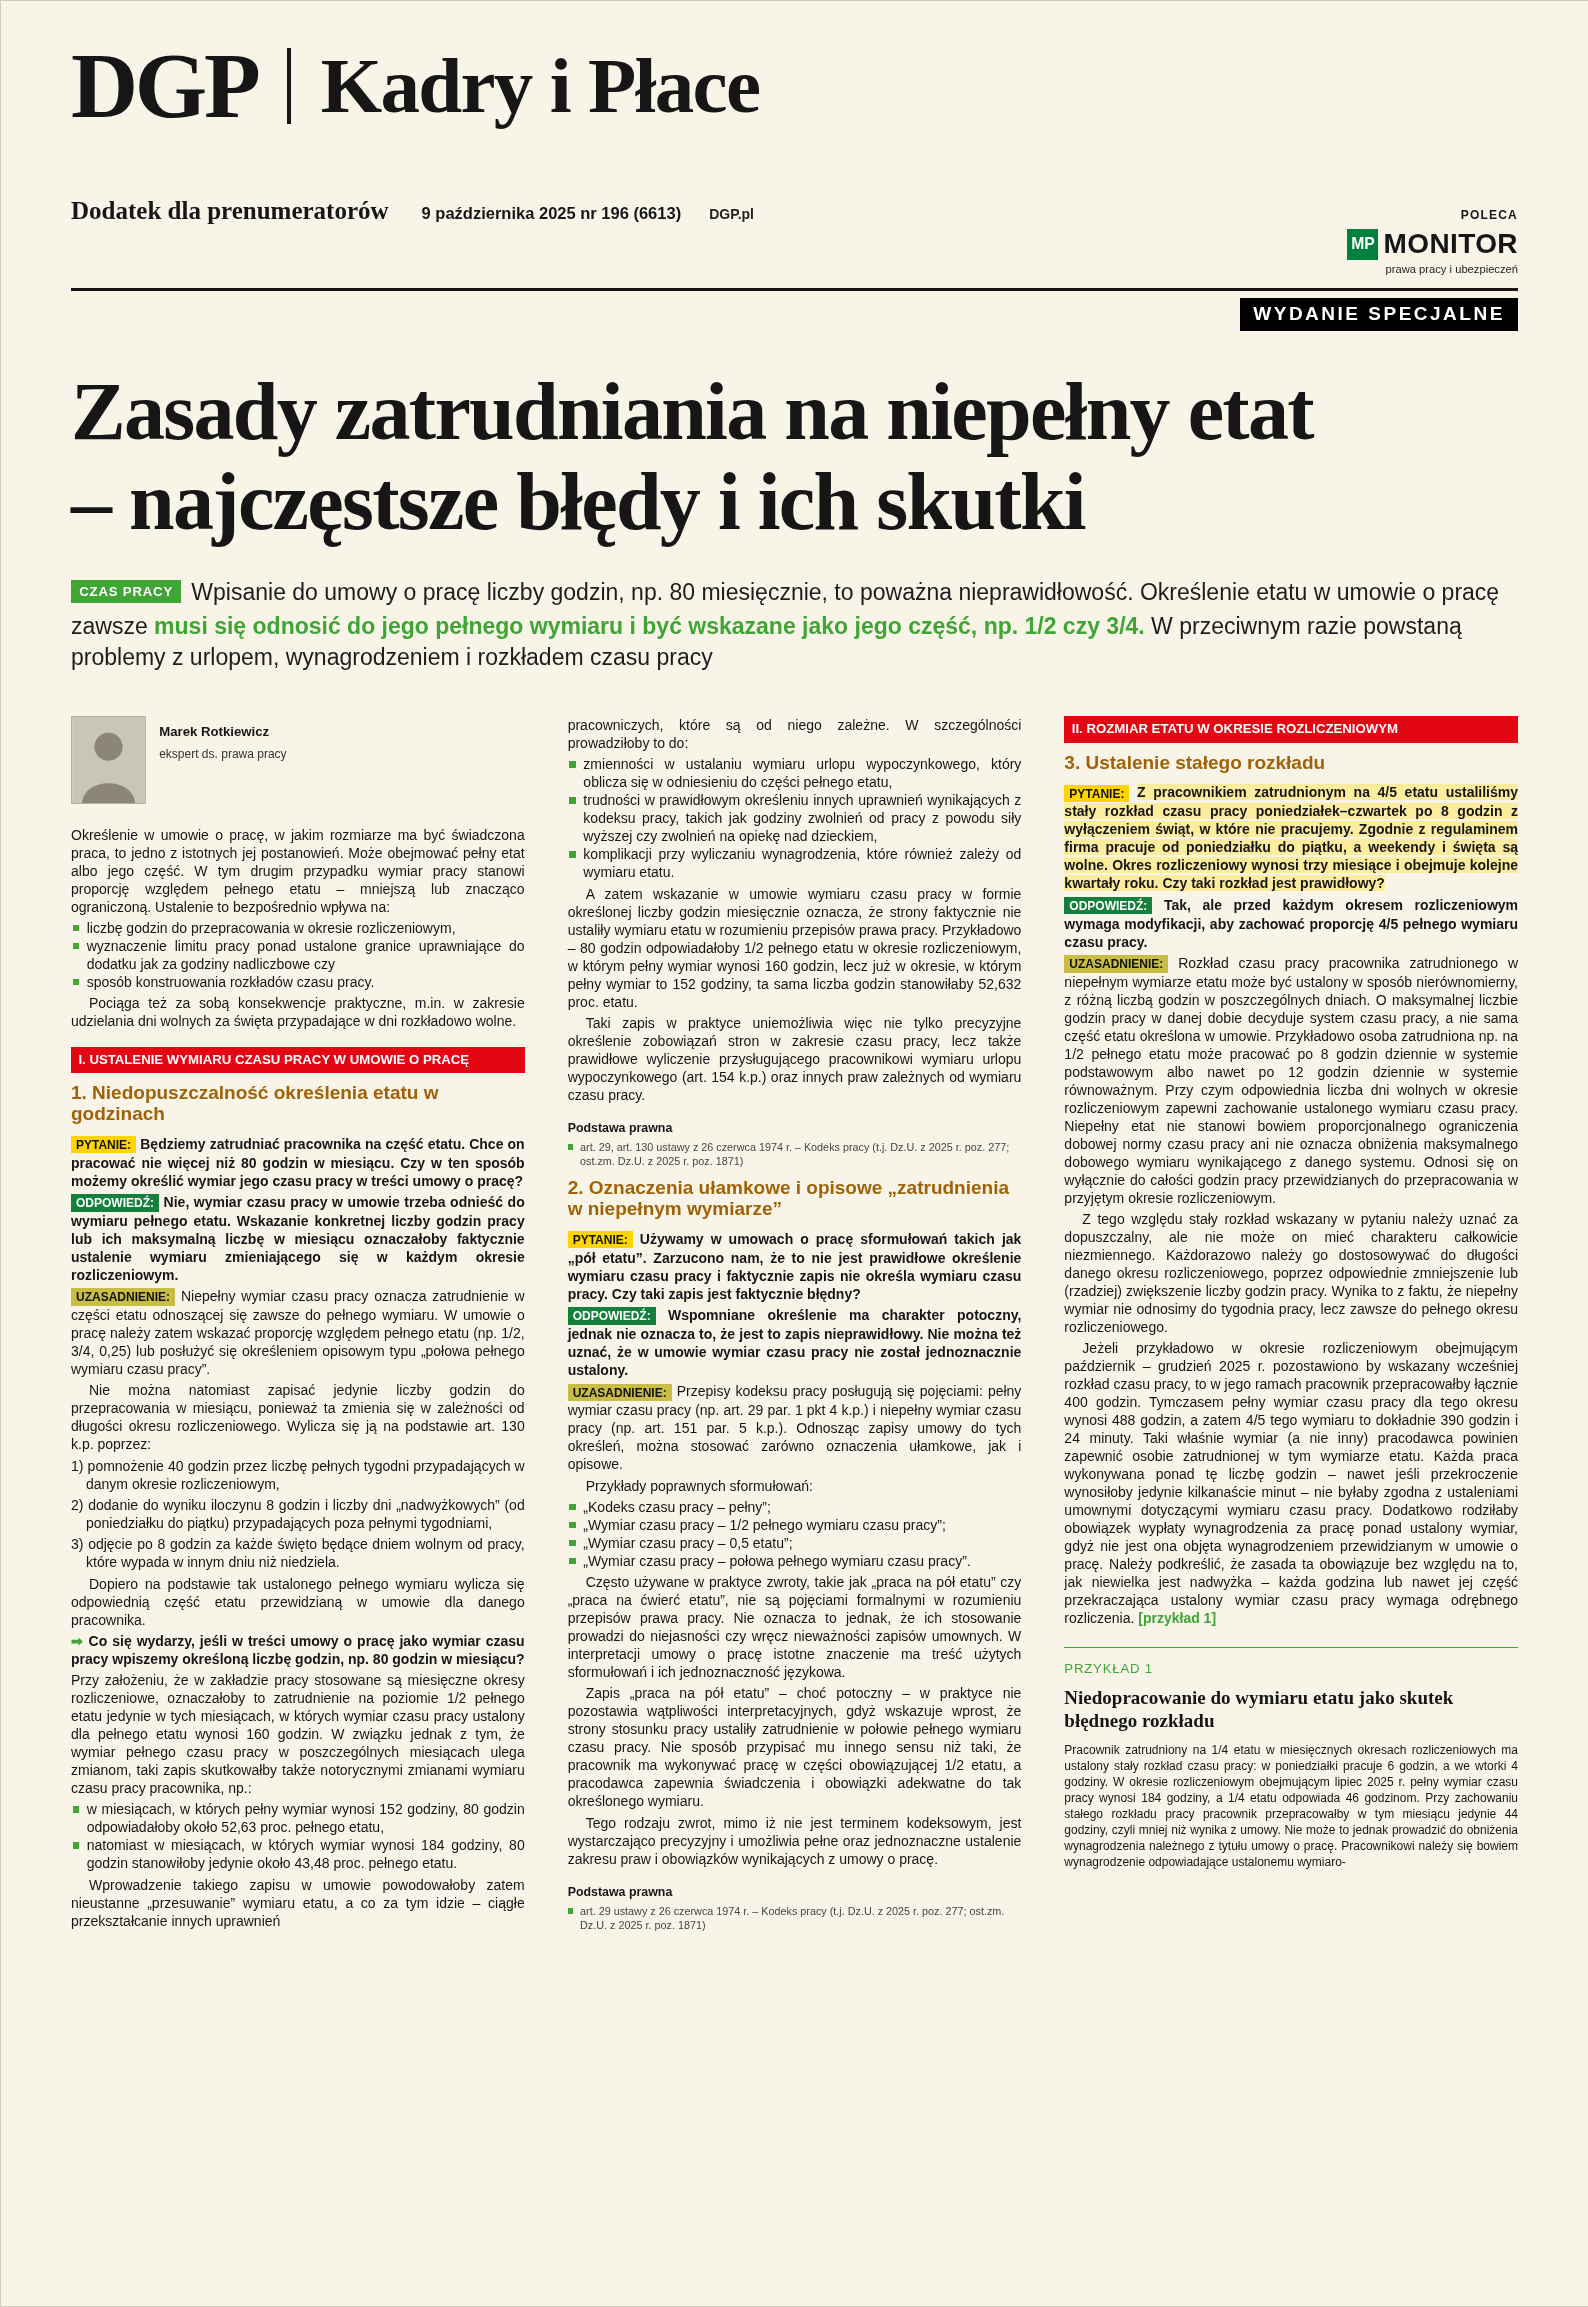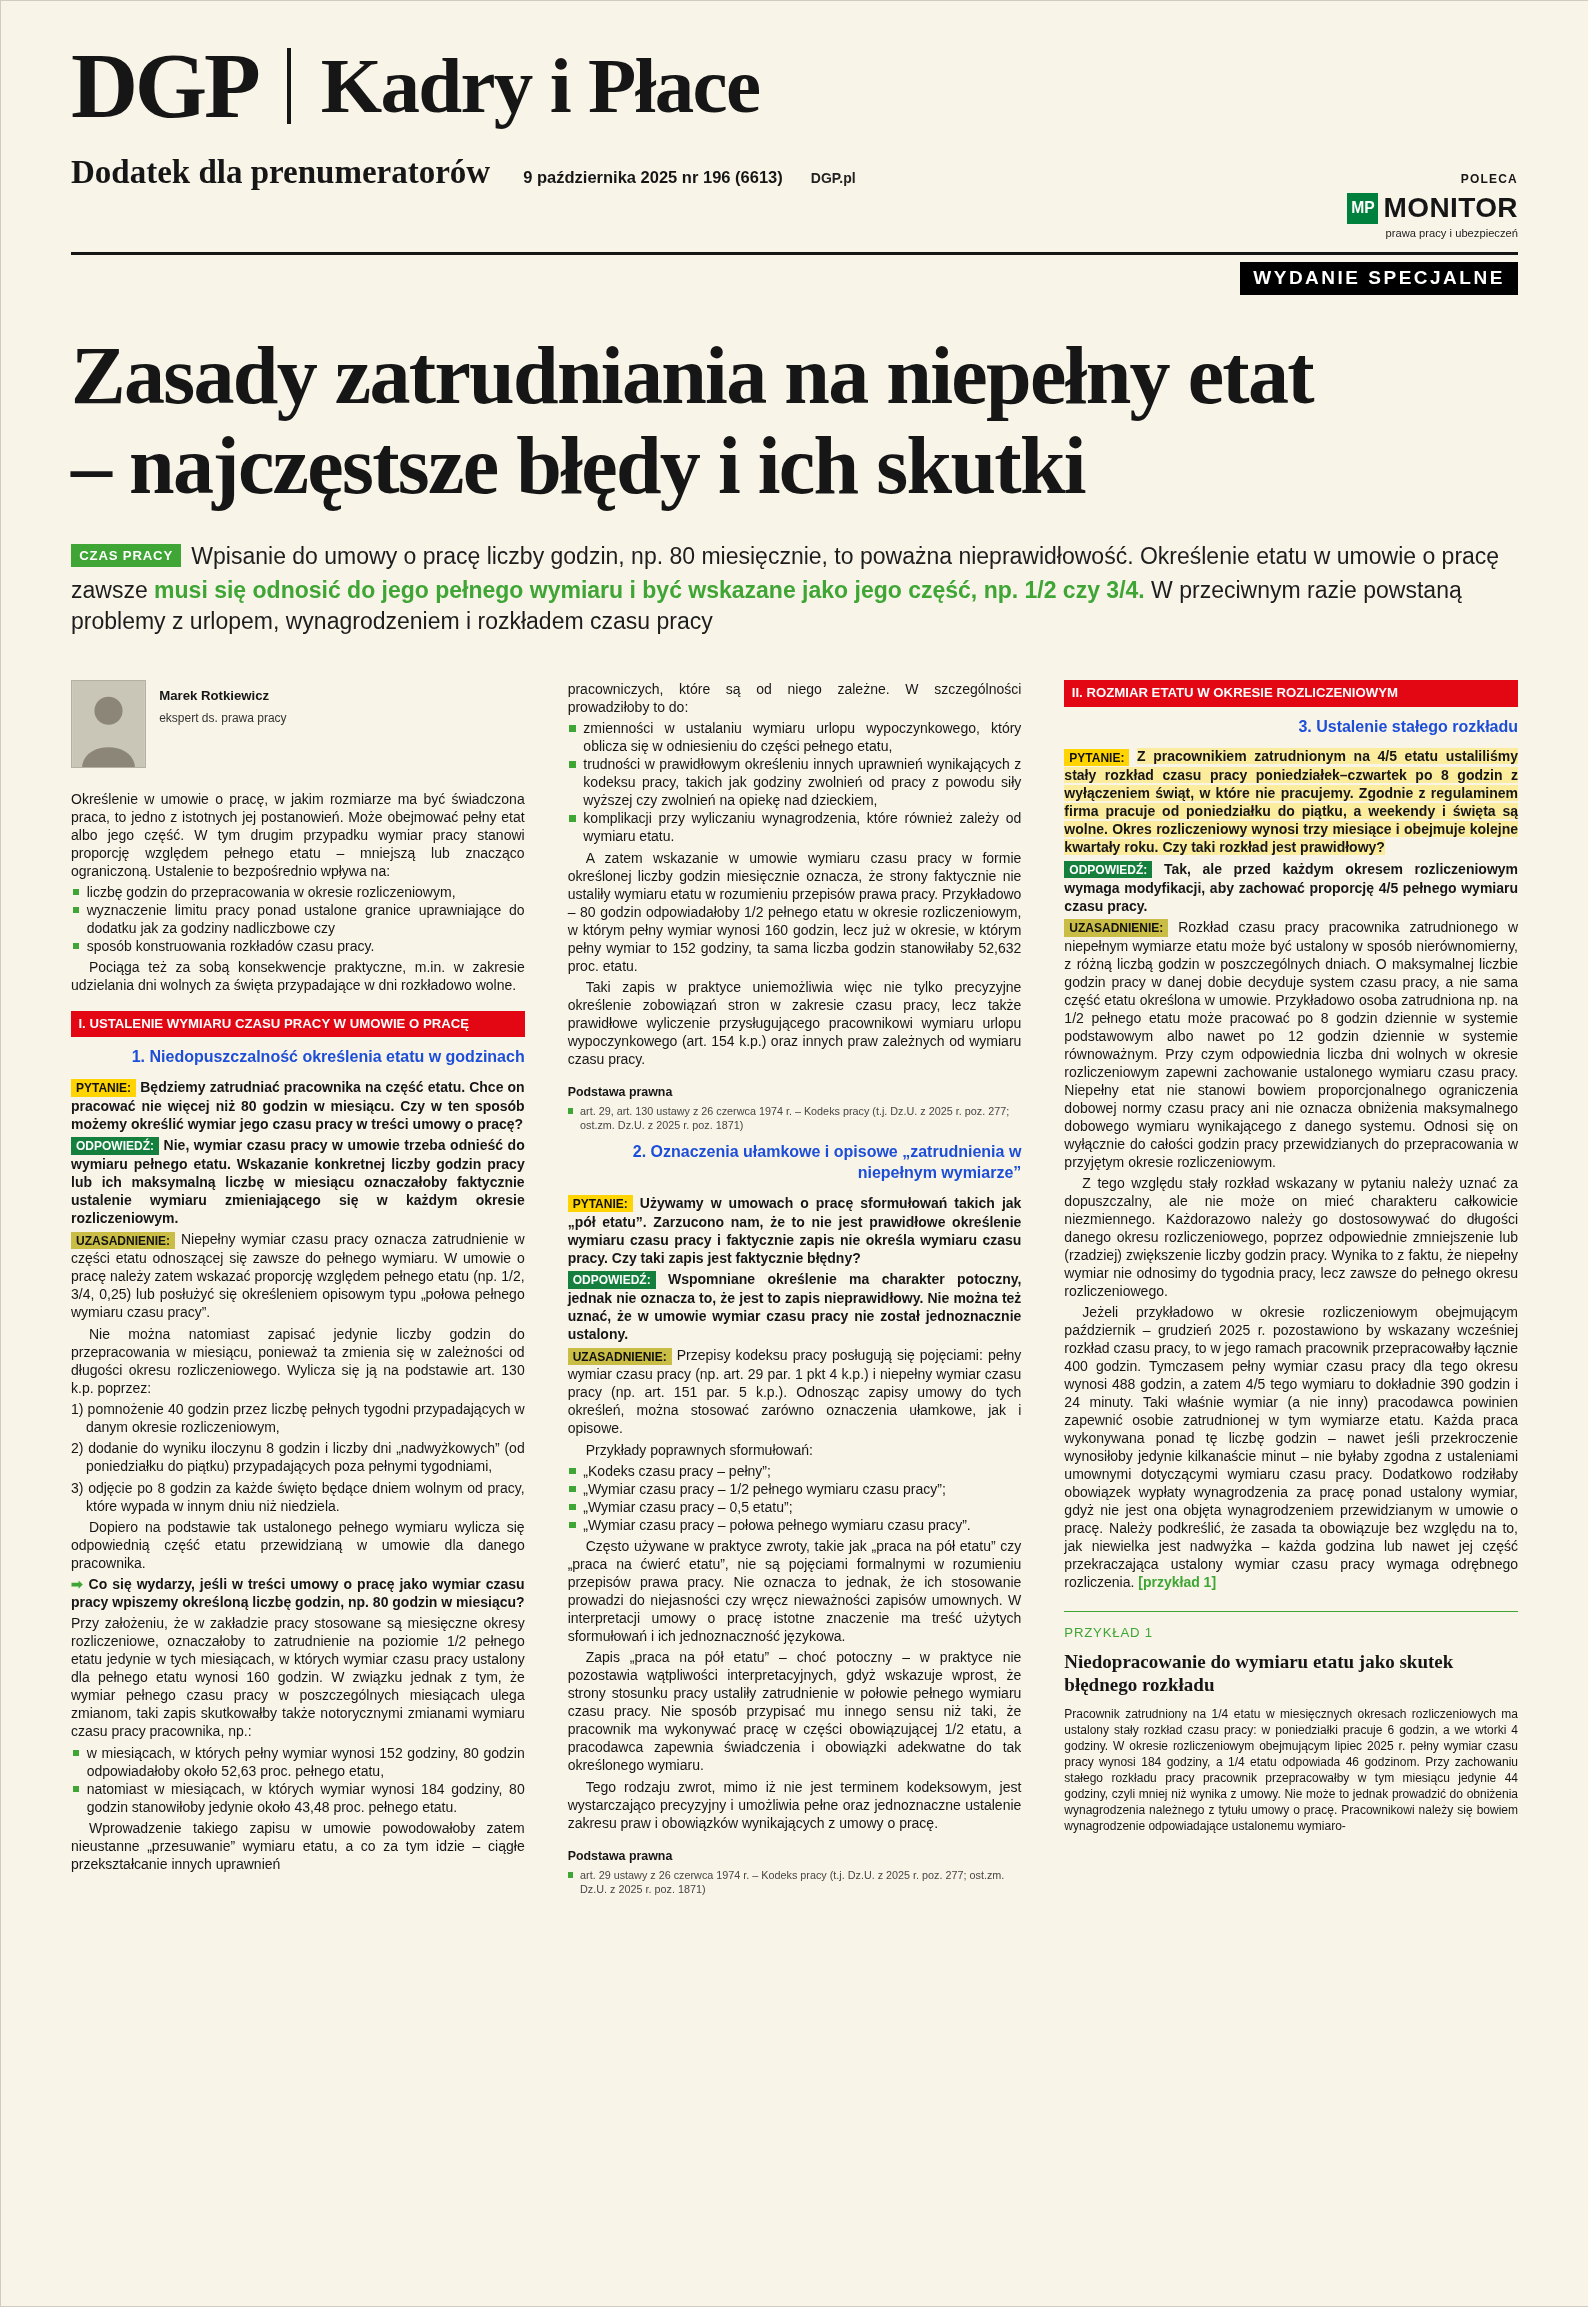--- a/index.html
+++ b/index.html
@@ -8,21 +8,21 @@
     padding:0 70px 25px;overflow:hidden;position:relative;
     font-family:"Liberation Sans",sans-serif;color:#161616;
     border:0.8px solid #cfccc0;
   }
   
   .mast-top{display:flex;align-items:center;padding-top:38px;}
   .brand{font-family:"Liberation Serif",serif;font-weight:700;font-size:93px;line-height:1;letter-spacing:-3.3px;}
   .vbar{width:3.3px;height:76px;background:#161616;margin:0 30px;}
   .section-name{font-family:"Liberation Serif",serif;font-weight:700;font-size:79px;line-height:1;letter-spacing:-1.7px;}
   .mast-row2{display:flex;align-items:baseline;margin-top:21.5px;position:relative;}
-  .sub-note{font-family:"Liberation Serif",serif;font-weight:700;font-size:33px;}
+  .sub-note{font-family:"Liberation Serif",serif;font-weight:700;font-size:25px;margin-top:43px;}
   .date{font-weight:700;font-size:16.5px;margin-left:33px;}
   .site{font-weight:700;font-size:14px;margin-left:28px;color:#222;}
   .mast-right{margin-left:auto;text-align:right;}
   .poleca{font-size:12px;font-weight:700;letter-spacing:1.2px;margin-bottom:6.6px;}
   .monitor{display:flex;align-items:center;gap:5px;justify-content:flex-end;}
   .mp-box{width:31px;height:31px;background:#00803d;color:#fff;font-weight:700;font-size:15.7px;display:flex;align-items:center;justify-content:center;}
   .monitor-name{font-size:28px;font-weight:700;letter-spacing:0.4px;}
   .monitor-sub{font-size:11.2px;margin-top:2.5px;color:#222;}
   .rule{height:3.3px;background:#161616;margin-top:13.2px;}
   .special-row{display:flex;justify-content:flex-end;margin-top:6.6px;}
@@ -36,21 +36,21 @@
   .columns{display:flex;gap:43px;margin-top:43px;}
   .col{flex:1;min-width:0;font-size:14px;line-height:18px;text-align:justify;hyphens:auto;}
   .col p{margin:0 0 3.3px;}
   .ind{text-indent:18px;}
   .author{display:flex;gap:13.2px;align-items:flex-start;margin-bottom:21.5px;}
   .author-photo{width:73px;height:86px;flex:0 0 auto;border:0.8px solid #b5b1a2;}
   .author-name{font-weight:700;font-size:13.2px;margin-top:6.6px;text-align:left;}
   .author-role{font-size:12px;color:#333;margin-top:4.1px;text-align:left;}
   .red-bar{background:#e30613;color:#fff;font-weight:700;font-size:13.2px;line-height:16.5px;padding:5px 7.4px;margin:16.5px 0 10px;text-align:left;}
   .red-bar.first{margin-top:0;}
-  .subhead{color:#1d4ed8;font-weight:700;font-size:16px;line-height:20.7px;margin:10px 0 10px;text-align:right;}
+  .subhead{color:#a16207;font-weight:700;font-size:19px;line-height:20.7px;margin:10px 0 10px;text-align:left;}
   .tag{display:inline;font-weight:700;font-size:12px;padding:1.7px 5px;}
   .tag-q{background:#ffd400;color:#111;}
   .tag-a{background:#15803d;color:#fff;}
   .tag-u{background:#c9bd45;color:#111;}
   .qa{margin:0 0 6.6px;}
   .qtext,.atext{font-weight:700;}
   .hl{background:#fcec9e;box-decoration-break:clone;-webkit-box-decoration-break:clone;}
   ul.bullets{list-style:none;margin:0 0 3.3px;padding:0;}
   ul.bullets li{position:relative;padding-left:15.7px;margin:0;}
   ul.bullets li::before{content:"";position:absolute;left:1.7px;top:5.8px;width:6.6px;height:6.6px;background:#3fa535;}

